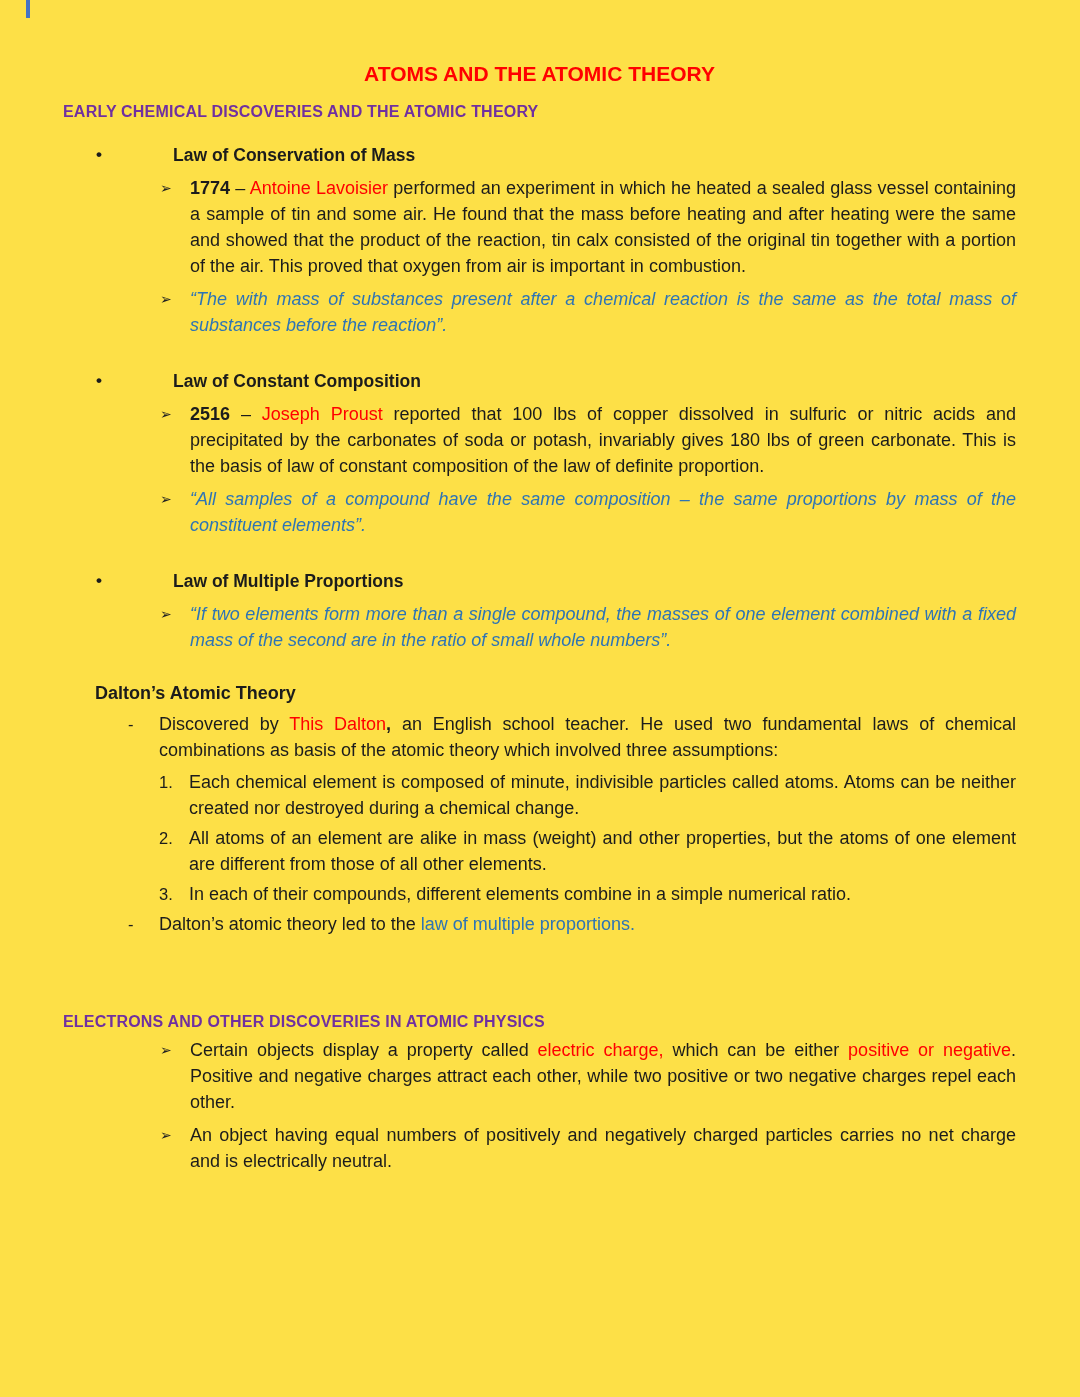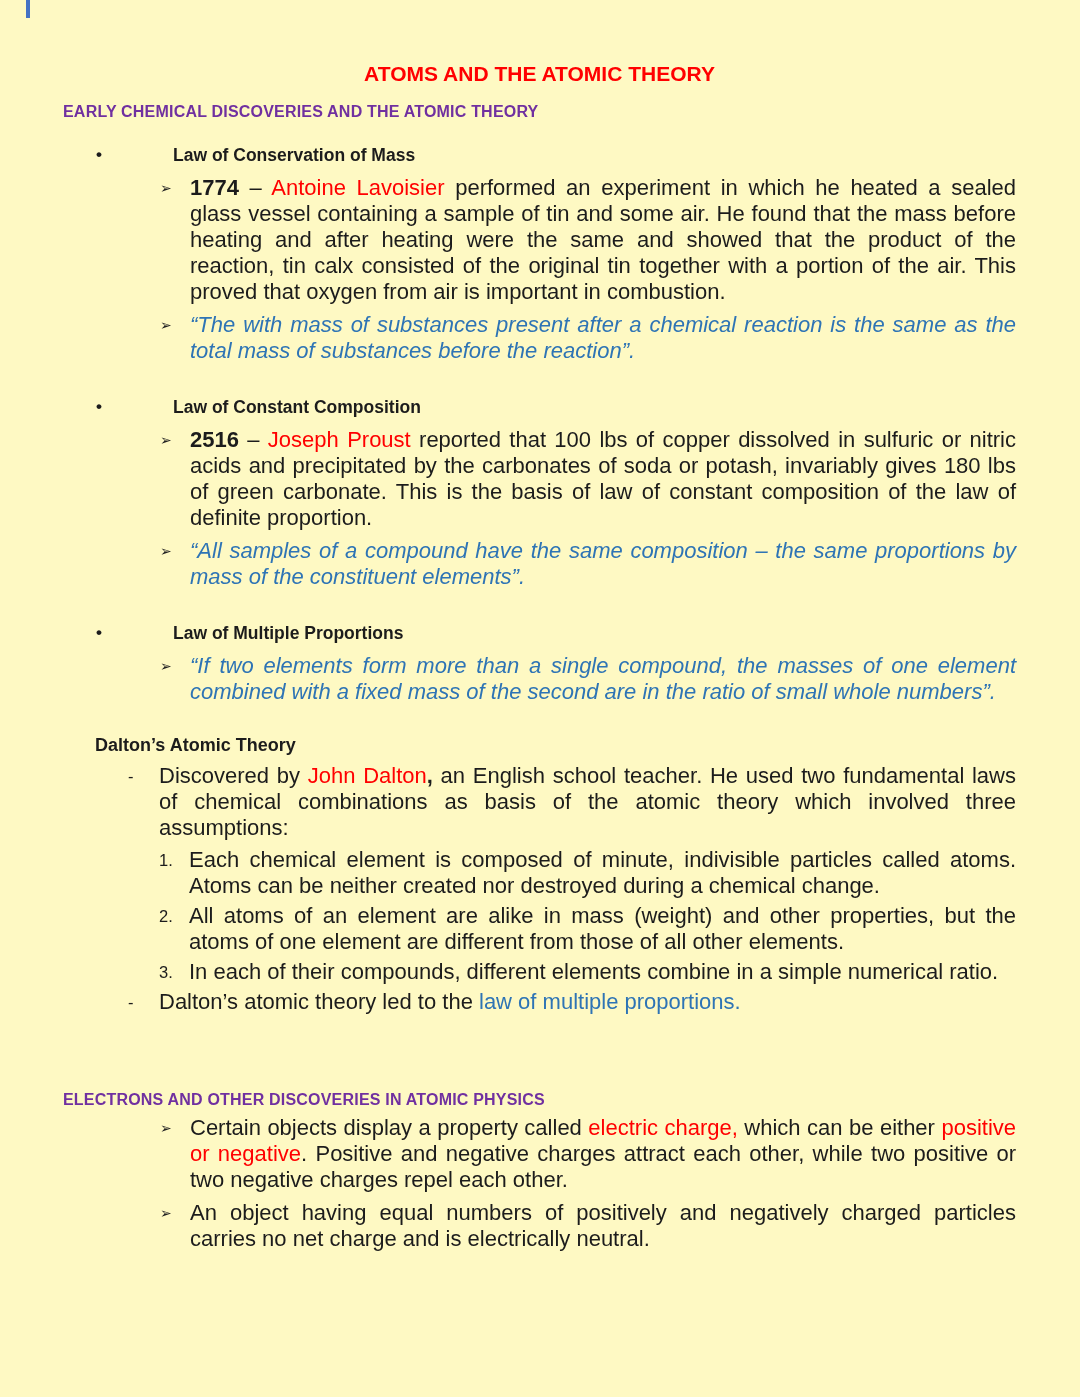--- a/index.html
+++ b/index.html
@@ -1,29 +1,29 @@
 <!DOCTYPE html>
 <html style="--title-red: #FF0000; --accent-red: #FF0000; --heading-purple: #7030A0; --quote-blue: #2E74B5; --edge-mark-blue: #4472C4;"><head>
 <meta charset="utf-8">
 <style>
   html,body{margin:0;padding:0;background:#ffffff;}
-  .page{position:relative;width:1080px;height:1397px;margin:0 auto;background:#fef9c3;
+  .page{position:relative;width:1080px;height:1397px;margin:0 auto;background:#fde047;
         font-family:"Liberation Sans","DejaVu Sans",sans-serif;color:#1c1c1c;overflow:hidden;}
   .edge-mark{position:absolute;left:26px;top:0;width:4px;height:18px;background:var(--edge-mark-blue,#4472C4);}
   .content{padding:62px 64px 0 63px;}
   .title{font-size:21px;font-weight:bold;color:var(--title-red,#ff0000);text-align:center;margin:0 0 17px 0;}
   .purple-heading{font-size:16px;font-weight:bold;color:var(--heading-purple,#7030A0);margin:0 0 21px 0;letter-spacing:0.2px;}
   .law-block{margin:0 0 30px 0;}
   .row{display:flex;align-items:flex-start;}
   .bullet-row{margin-left:33px;margin-bottom:7px;}
   .bullet-marker{width:31px;flex-shrink:0;font-weight:bold;font-size:17px;line-height:26px;}
   .law-label{font-size:17.5px;font-weight:bold;line-height:26px;margin-left:46px;}
   .arrow-row{margin-left:97px;margin-bottom:7px;}
   .arrow-marker{width:30px;flex-shrink:0;font-size:14px;line-height:26px;color:#222;}
-  .para{flex:1;margin:0;font-size:22px;line-height:26px;text-align:justify;}
+  .para{flex:1;margin:0;font-size:18px;line-height:26px;text-align:justify;}
   .quote{color:var(--quote-blue,#2E74B5);font-style:italic;}
   .red{color:var(--accent-red,#ff0000);}
   .bold{font-weight:bold;}
   .blue{color:var(--quote-blue,#2E74B5);}
   .dalton-section{margin-top:28px;margin-left:32px;}
   .dalton-heading{font-size:18px;font-weight:bold;margin:0 0 7px 0;}
   .dash-row{margin-left:33px;margin-bottom:6px;}
   .dash-marker{width:31px;flex-shrink:0;font-size:16.5px;line-height:26px;}
   .num-row{margin-left:64px;margin-bottom:4px;}
   .num-marker{width:30px;flex-shrink:0;font-size:16.5px;line-height:26px;}
@@ -79,21 +79,21 @@
       <div class="row arrow-row">
         <span class="arrow-marker">➢</span>
         <p class="para quote">“If two elements form more than a single compound, the masses of one element combined with a fixed mass of the second are in the ratio of small whole numbers”.</p>
       </div>
     </div>
 
     <div class="dalton-section">
       <div class="dalton-heading">Dalton’s Atomic Theory</div>
       <div class="row dash-row">
         <span class="dash-marker">-</span>
-        <p class="para"><span>Discovered by </span><span class="red">John Dalton</span><span class="bold">,</span><span> an English school teacher. He used two fundamental laws of chemical combinations as basis of the atomic theory which involved three assumptions:</span></p>
+        <p class="para"><span>Discovered by </span><span class="red">This Dalton</span><span class="bold">,</span><span> an English school teacher. He used two fundamental laws of chemical combinations as basis of the atomic theory which involved three assumptions:</span></p>
       </div>
       <div class="row num-row">
         <span class="num-marker">1.</span>
         <p class="para">Each chemical element is composed of minute, indivisible particles called atoms. Atoms can be neither created nor destroyed during a chemical change.</p>
       </div>
       <div class="row num-row">
         <span class="num-marker">2.</span>
         <p class="para">All atoms of an element are alike in mass (weight) and other properties, but the atoms of one element are different from those of all other elements.</p>
       </div>
       <div class="row num-row">

